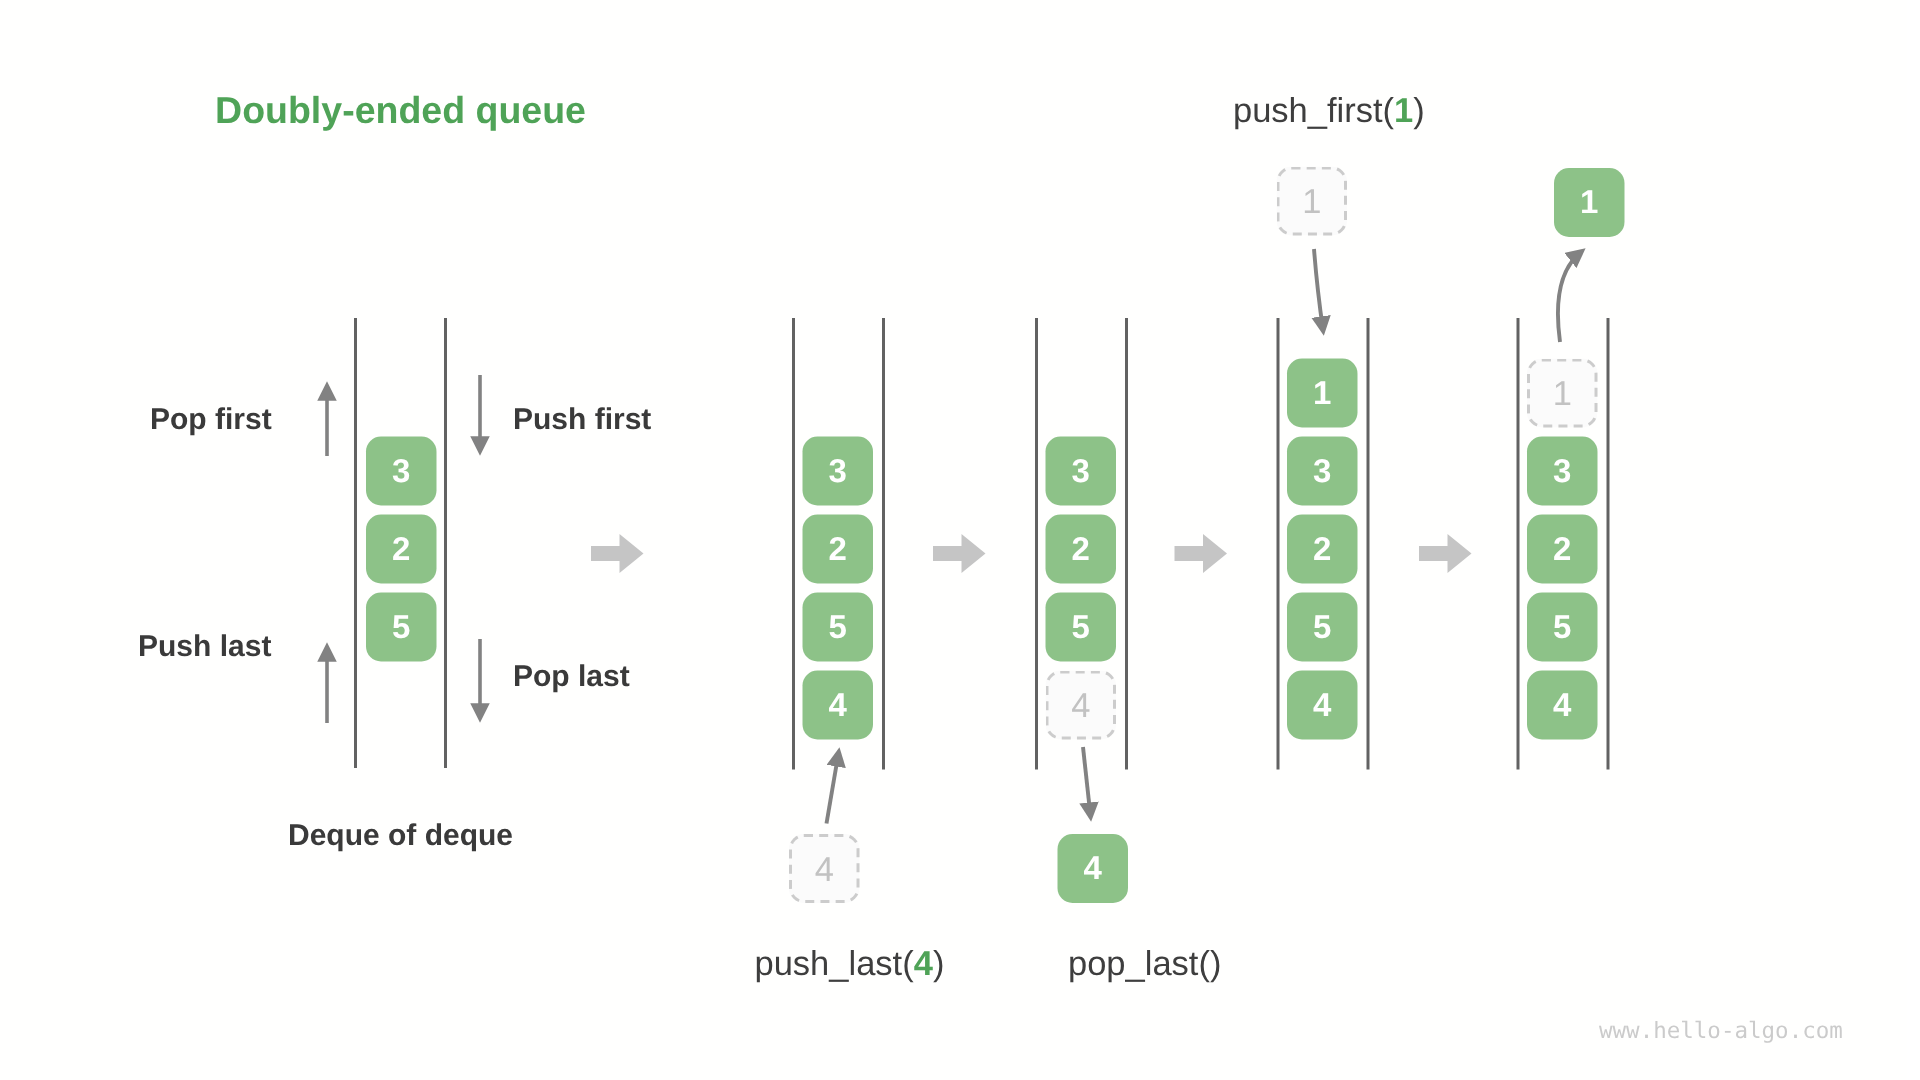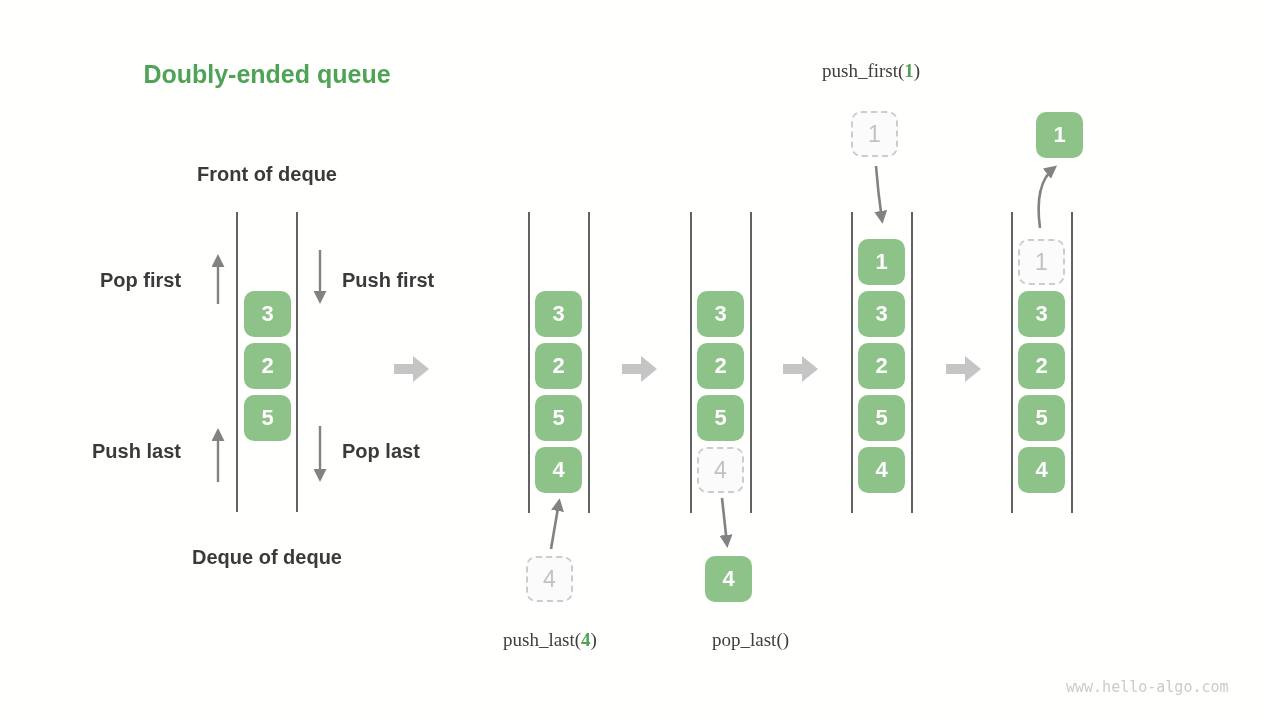--- a/index.html
+++ b/index.html
@@ -9,21 +9,21 @@
   }
   .abs{position:absolute;}
   .title{
     text-align:center;color:var(--green-text,#4fa357);font-weight:bold;
     font-size:25px;line-height:38px;white-space:nowrap;
   }
   .biglbl{
     font-weight:bold;font-size:20px;color:var(--label-dark,#3a3a3a);white-space:nowrap;
   }
   .oplbl{
-    font-family:Liberation Serif, serif;font-size:19px;
+    font-family:Liberation Sans, sans-serif;font-size:23px;
     color:var(--code-dark,#3e3e3e);white-space:pre;
   }
   .oplbl .arg{color:var(--green-text,#4fa357);font-weight:bold;}
   .wall{position:absolute;width:2px;height:300px;top:212px;background:var(--wall-gray,#626262);}
   .cell{
     position:absolute;width:47px;height:46px;border-radius:10px;
     background:var(--green-box,#8dc288);color:#ffffff;font-weight:bold;font-size:22px;
     display:flex;align-items:center;justify-content:center;
   }
   .ghost{
@@ -46,21 +46,20 @@
       <marker id="arr" viewBox="0 0 10 10" refX="7" refY="5" markerUnits="userSpaceOnUse" markerWidth="13" markerHeight="13" orient="auto">
         <path d="M0,0 L10,5 L0,10 Z" fill="#828282"></path>
       </marker>
     </defs>
   </svg>
 
   <div class="abs title" style="left:97px;top:55px;width:340px;">
     <div>Doubly-ended queue</div>
   </div>
 
-  <div class="abs biglbl" style="left:137px;top:163px;width:260px;text-align:center;">Front of deque</div>
   <div class="abs biglbl" style="left:137px;top:546px;width:260px;text-align:center;">Deque of deque</div>
 
   <div class="wall" style="left:236px;"></div>
   <div class="wall" style="left:296px;"></div>
 
   <div class="cell" style="left:244px;top:291px;">3</div>
   <div class="cell" style="left:244px;top:343px;">2</div>
   <div class="cell" style="left:244px;top:395px;">5</div>
 
   <svg class="abs" style="left:210px;top:248px;" width="16" height="58">
@@ -71,21 +70,21 @@
   </svg>
   <svg class="abs" style="left:210px;top:420px;" width="16" height="64">
     <line x1="8" y1="62" x2="8" y2="12" stroke="#828282" stroke-width="2.4" marker-end="url(#arr)"></line>
   </svg>
   <svg class="abs" style="left:312px;top:424px;" width="16" height="64">
     <line x1="8" y1="2" x2="8" y2="54" stroke="#828282" stroke-width="2.4" marker-end="url(#arr)"></line>
   </svg>
 
   <div class="abs biglbl" style="left:100px;top:269px;">Pop first</div>
   <div class="abs biglbl" style="left:342px;top:269px;">Push first</div>
-  <div class="abs biglbl" style="left:92px;top:440px;">Push last</div>
+  <div class="abs biglbl" style="left:92px;top:420px;">Push last</div>
   <div class="abs biglbl" style="left:342px;top:440px;">Pop last</div>
 
   <svg class="abs" style="left:392px;top:352px;" width="40" height="34">
     <path d="M2,12 H21 V4 L37,17 L21,30 V22 H2 Z" fill="#c5c5c5"></path>
   </svg>
   <svg class="abs" style="left:620px;top:352px;" width="40" height="34">
     <path d="M2,12 H21 V4 L37,17 L21,30 V22 H2 Z" fill="#c5c5c5"></path>
   </svg>
   <svg class="abs" style="left:781px;top:352px;" width="40" height="34">
     <path d="M2,12 H21 V4 L37,17 L21,30 V22 H2 Z" fill="#c5c5c5"></path>

